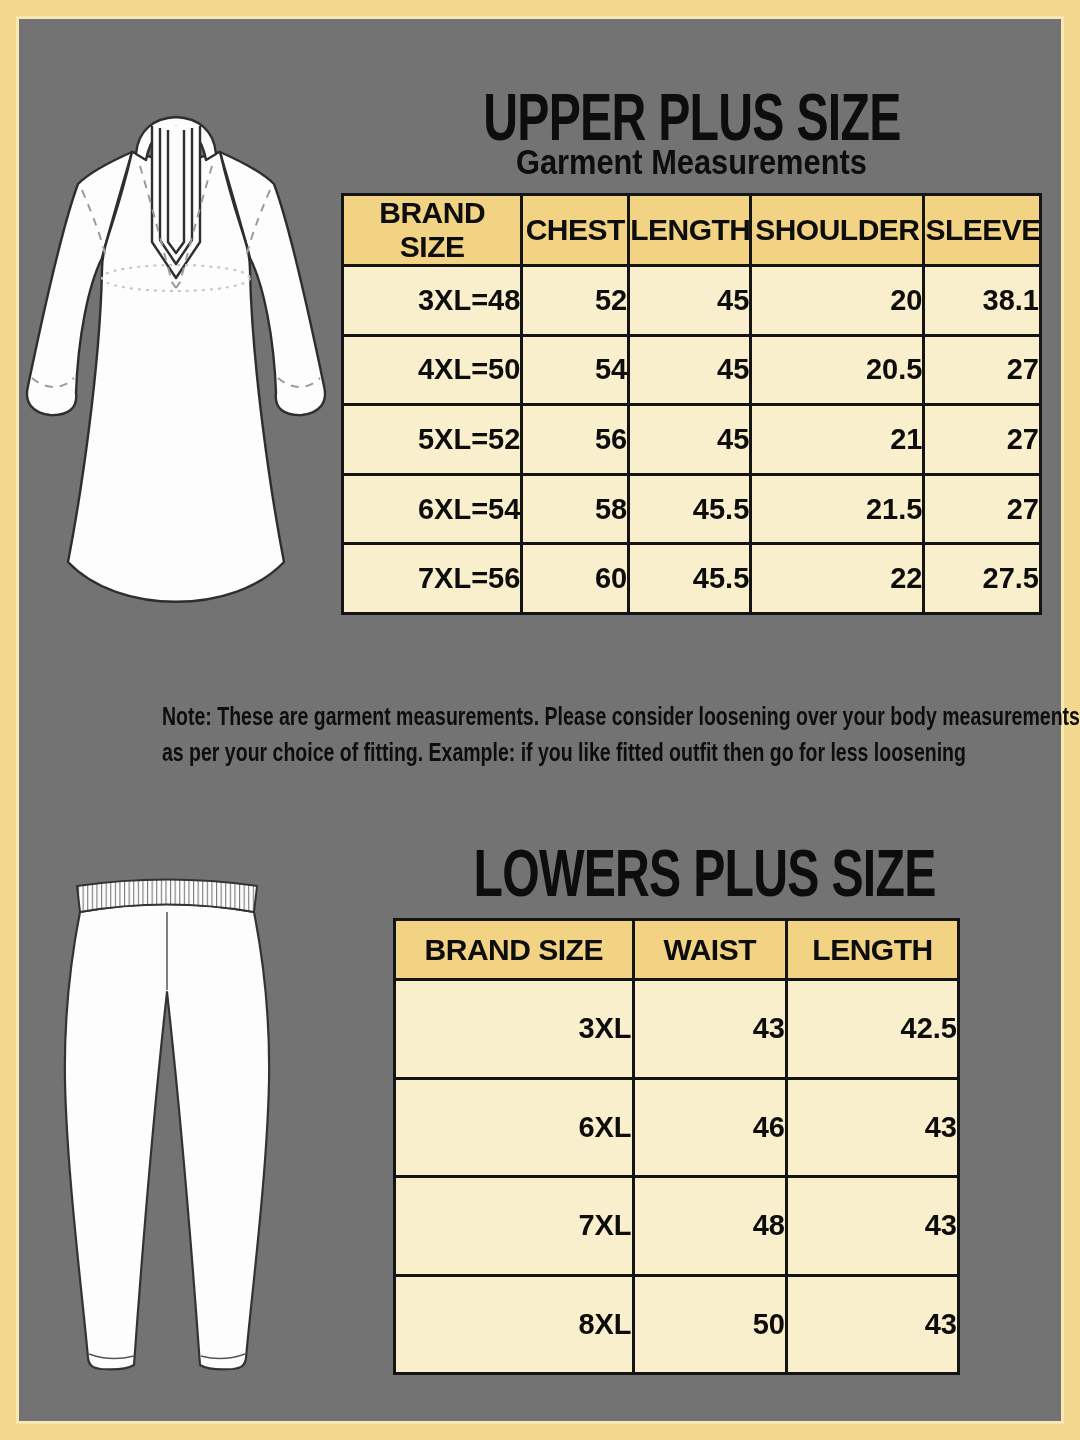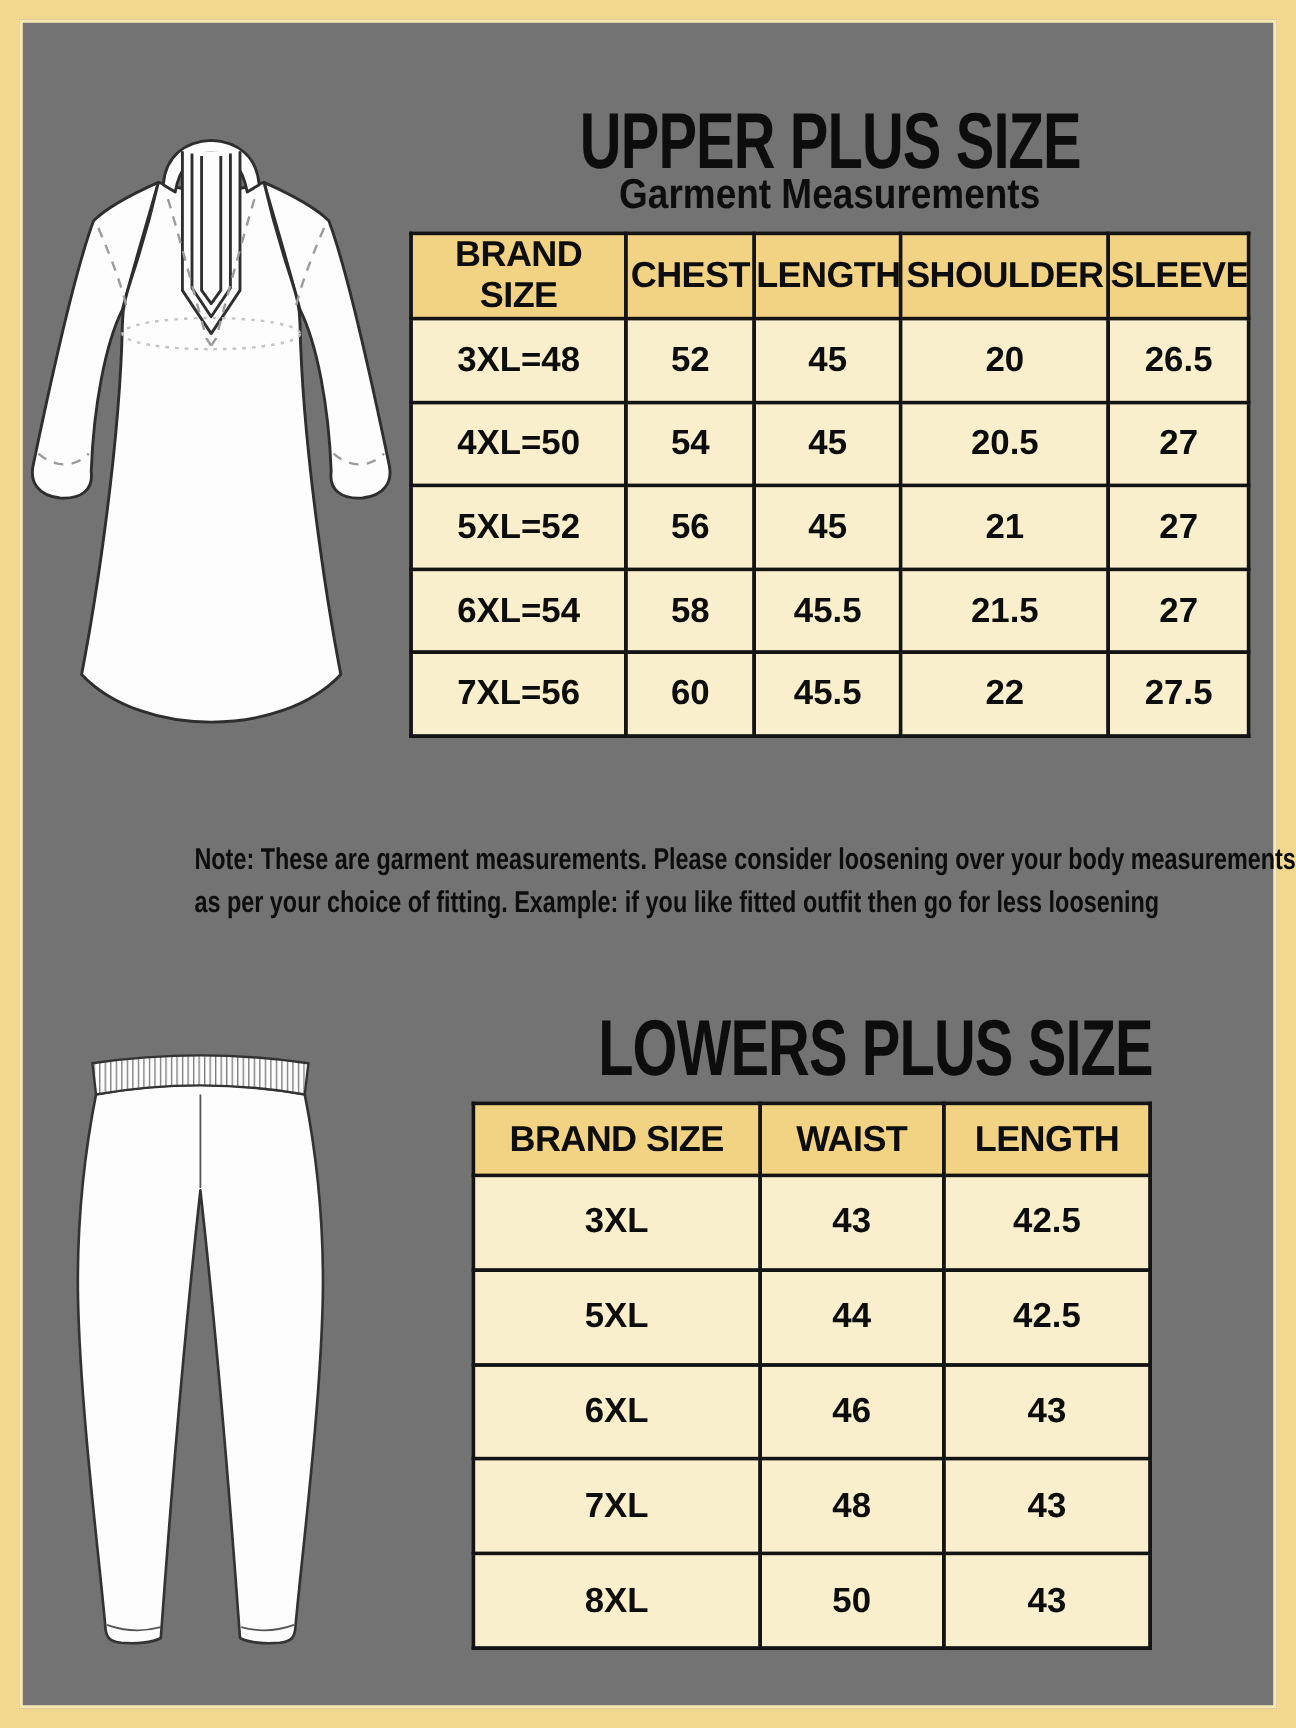--- a/index.html
+++ b/index.html
@@ -18,34 +18,34 @@
   .big-title{
     display:inline-block;font-weight:700;font-size:66px;letter-spacing:-1px;
     transform:scaleX(0.73);transform-origin:50% 50%;white-space:nowrap;
   }
   .sub-title{
     display:inline-block;font-weight:700;font-size:35px;
     transform:scaleX(0.88);transform-origin:50% 50%;white-space:nowrap;
   }
   #upper-title{left:341px;width:701px;top:84px;}
   #upper-subtitle{left:341px;width:701px;top:144px;}
-  #lower-title{left:413px;width:567px;top:840px;}
+  #lower-title{left:388px;width:567px;top:840px;}
   
   .size-table-box{position:absolute;}
   #upper-table-box{left:341px;top:193px;width:701px;height:422px;}
   #lower-table-box{left:393px;top:918px;width:567px;height:457px;}
   table.size{
     border-collapse:collapse;table-layout:fixed;width:100%;height:100%;
   }
   table.size th,table.size td{
     border:3px solid #141414;text-align:center;vertical-align:middle;
     padding:0;font-weight:700;overflow:hidden;
   }
   table.size th{background:#f1d383;font-size:30px;letter-spacing:-0.5px;}
-  table.size td{background:#f9efcd;font-size:29px;}
+  table.size td{background:#f9efcd;font-size:29px;text-align:right;}
   #upper-table-box thead tr{height:64px;}
   #upper-table-box tbody tr{height:59px;}
   #lower-table-box thead tr{height:60px;}
   #lower-table-box tbody tr{height:66px;}
   
   #note{
     position:absolute;left:52px;width:1000px;top:698px;text-align:left;
     font-weight:700;font-size:25px;line-height:1.45;
   }
   .note-line{
@@ -120,21 +120,21 @@
           <th>SHOULDER</th>
           <th>SLEEVE</th>
         </tr>
       </thead>
       <tbody>
         <tr>
           <td>3XL=48</td>
           <td>52</td>
           <td>45</td>
           <td>20</td>
-          <td>26.5</td>
+          <td>38.1</td>
         </tr>
         <tr>
           <td>4XL=50</td>
           <td>54</td>
           <td>45</td>
           <td>20.5</td>
           <td>27</td>
         </tr>
         <tr>
           <td>5XL=52</td>
@@ -210,25 +210,20 @@
           <th>LENGTH</th>
         </tr>
       </thead>
       <tbody>
         <tr>
           <td>3XL</td>
           <td>43</td>
           <td>42.5</td>
         </tr>
         <tr>
-          <td>5XL</td>
-          <td>44</td>
-          <td>42.5</td>
-        </tr>
-        <tr>
           <td>6XL</td>
           <td>46</td>
           <td>43</td>
         </tr>
         <tr>
           <td>7XL</td>
           <td>48</td>
           <td>43</td>
         </tr>
         <tr>

